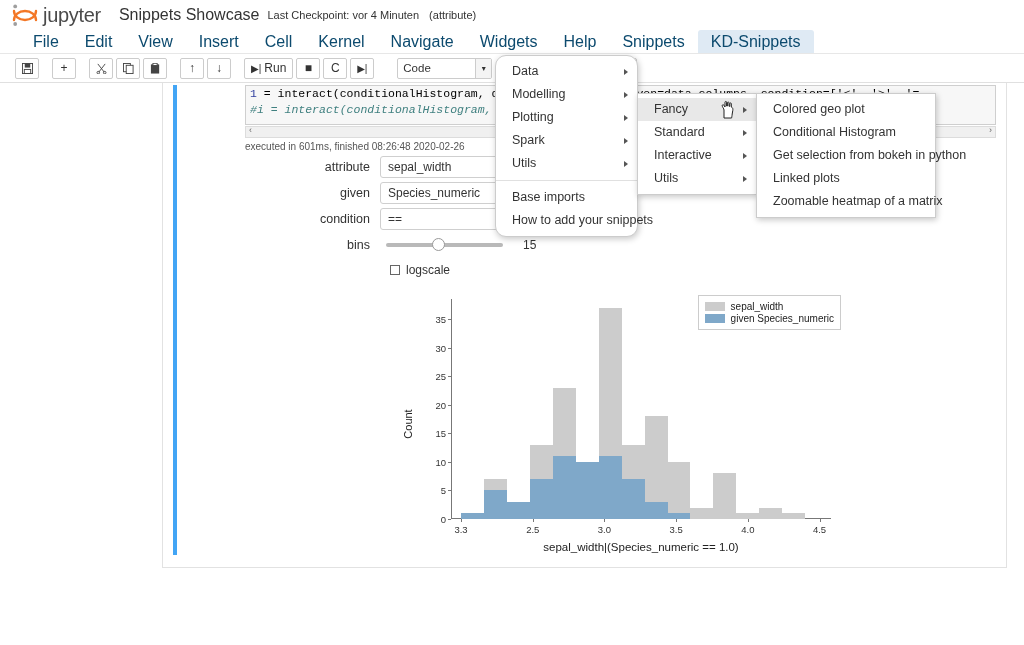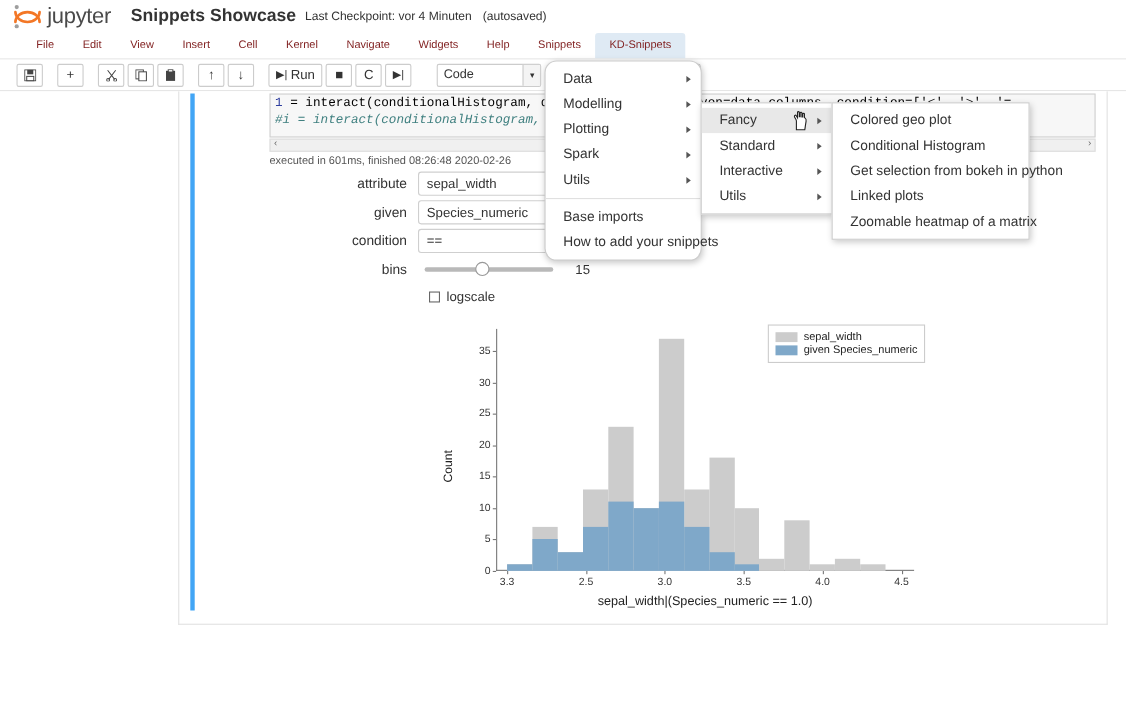--- a/index.html
+++ b/index.html
@@ -13,32 +13,32 @@
   }
 
   
   #header {
     height:30px; background:#fff; position:relative;
     display:flex; align-items:center; padding-left:12px;
   }
   #logo { display:flex; align-items:center; gap:5px; margin-right:18px; }
   #logo-mark { width:26px; height:22px; position:relative; }
   #logo-text { font-size:20px; color:#4a4a4a; font-weight:400; letter-spacing:-0.3px; }
-  #nb-name { font-size:16px; font-weight:bold; color:#333; margin-right:8px; }
+  #nb-name { font-size:16px; font-weight:normal; color:#333; margin-right:8px; }
   #checkpoint { font-size:11px; color:#333; }
   #autosaved { font-size:11px; color:#333; margin-left:10px; }
 
   
   #menubar {
     height:24px; border-bottom:1px solid #e7e7e7;
     background:#fff; position:relative;
     padding-left:20px; display:flex; align-items:stretch;
   }
   .menu-top {
-    padding:4px 13px 5px 13px; font-size:10px; color:#7f1d1d;
+    padding:4px 13px 5px 13px; font-size:16px; color:#0c4a6e;
     cursor:default; line-height:15px; white-space:nowrap;
   }
   .menu-top.active {
     background:#dfeaf4; border-radius:3px 3px 0 0;
   }
 
   
   #toolbar {
     height:29px; border-bottom:1px solid #e0e0e0;
     background:#fff; display:flex; align-items:center;
@@ -204,21 +204,21 @@
         <path d="M2,7 A11,9 0 0,0 24,7" fill="none" stroke="#F37726" stroke-width="2.4" stroke-linecap="round"></path>
         <path d="M2,16 A11,9 0 0,1 24,16" fill="none" stroke="#F37726" stroke-width="2.4" stroke-linecap="round"></path>
         <circle cx="3.2" cy="2.4" r="1.9" fill="#9e9e9e"></circle>
         <circle cx="3.2" cy="20" r="1.9" fill="#9e9e9e"></circle>
       </svg>
     </span>
     <span id="logo-text">jupyter</span>
   </div>
   <span id="nb-name">Snippets Showcase</span>
   <span id="checkpoint">Last Checkpoint: vor 4 Minuten</span>
-  <span id="autosaved">(autosaved)</span>
+  <span id="autosaved">(attribute)</span>
 </div>
 
 <div id="menubar">
   <div class="menu-top">File</div>
   <div class="menu-top">Edit</div>
   <div class="menu-top">View</div>
   <div class="menu-top">Insert</div>
   <div class="menu-top">Cell</div>
   <div class="menu-top">Kernel</div>
   <div class="menu-top">Navigate</div>

